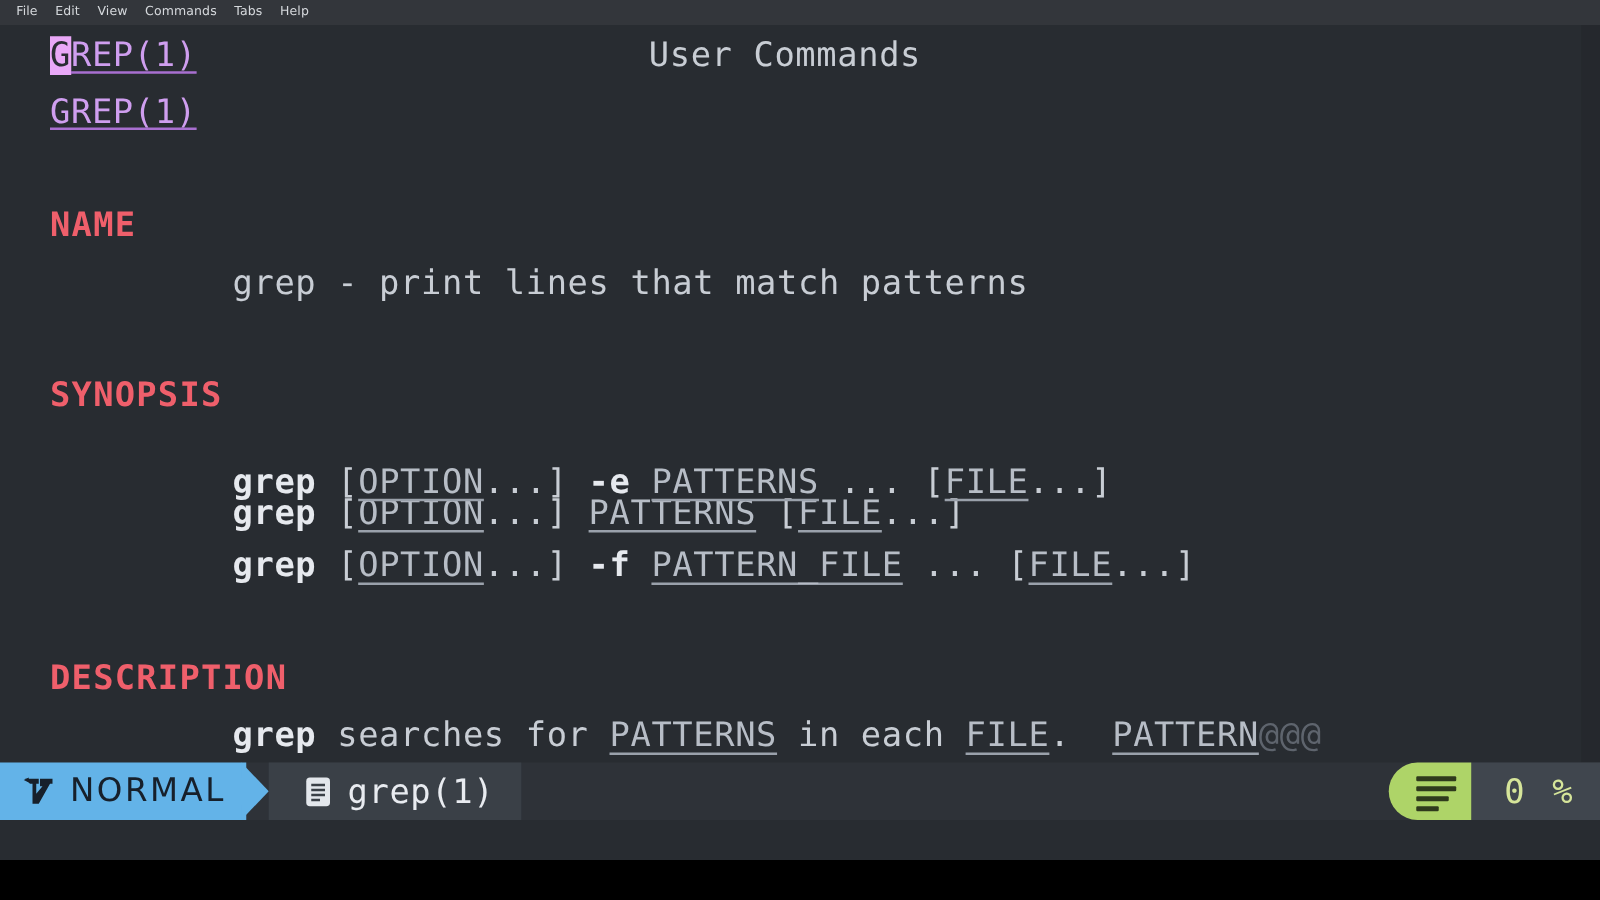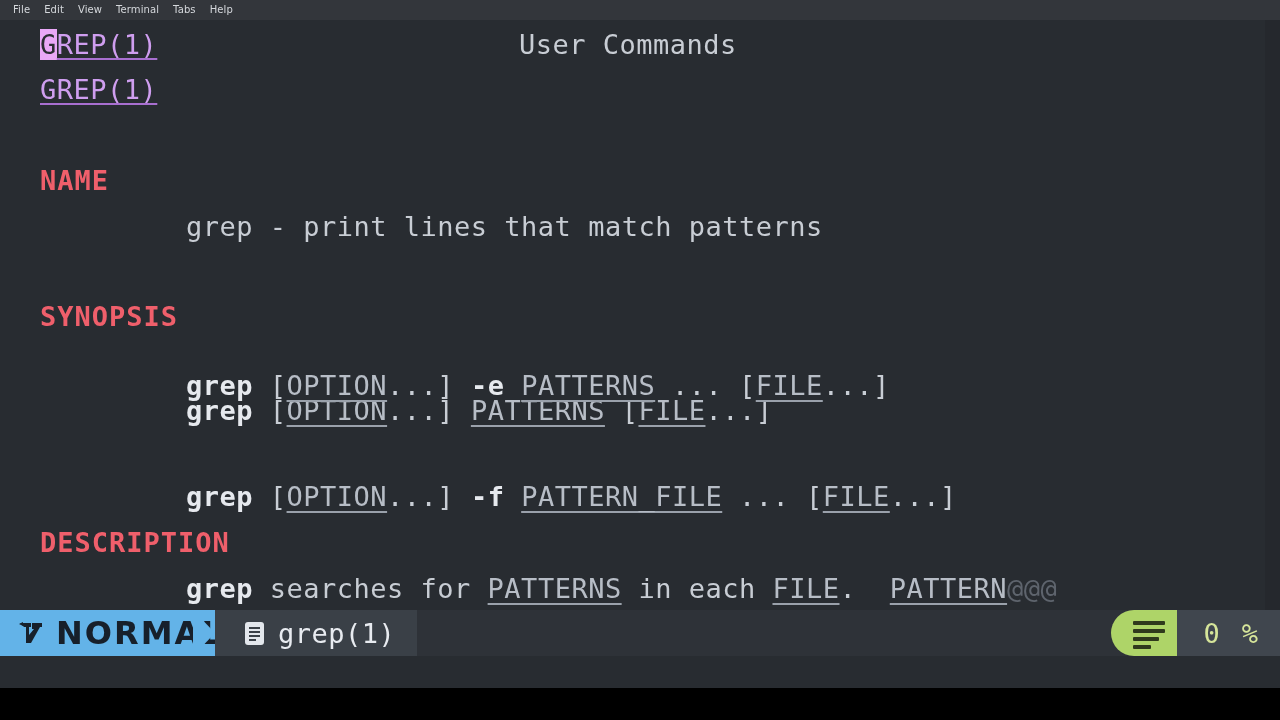--- a/index.html
+++ b/index.html
@@ -99,22 +99,22 @@
     position: absolute;
     left: 0; top: 0;
     height: 46px;
     background: #63b3e8;
     display: flex;
     align-items: center;
     padding: 0 16px 0 18px;
   }
   .sl-mode-label {
     color: #17202b;
-    font-weight: bold;
-    font-size: 32px;
+    font-weight: normal;
+    font-size: 26px;
     letter-spacing: 2px;
     font-family: "DejaVu Sans", "Liberation Sans", sans-serif;
   }
   .vim-logo {
     display: inline-block;
     margin-right: 12px;
     line-height: 0;
   }
   .sl-mode-arrow {
     position: absolute;
@@ -219,42 +219,42 @@
 </style>
 </head>
 <body>
 
 <div class="terminal-window">
 
   <div class="menubar">
     <div class="menubar-item">File</div>
     <div class="menubar-item">Edit</div>
     <div class="menubar-item">View</div>
-    <div class="menubar-item">Terminal</div>
+    <div class="menubar-item">Commands</div>
     <div class="menubar-item">Tabs</div>
     <div class="menubar-item">Help</div>
   </div>
 
   <div class="term-body">
 
     <div class="man-line" style="top: 10px;"><span class="tok-cursor">G</span><span class="tok-purple-ul">REP(1)</span></div>
     <div class="man-line" style="top: 10px; left: 519px; text-align: center;">User Commands</div>
 
     <div class="man-line tok-purple-ul" style="top: 55px;">GREP(1)</div>
 
     <div class="man-line tok-header" style="top: 146px;">NAME</div>
     <div class="man-line indent" style="top: 192px;">grep - print lines that match patterns</div>
 
     <div class="man-line tok-header" style="top: 282px;">SYNOPSIS</div>
 
     <div class="man-line indent" style="top: 328px; margin-top: 48px;"><span class="tok-bold">grep</span><span class="tok-plain"> [</span><span class="tok-ul">OPTION</span><span class="tok-plain">...] </span><span class="tok-bold"></span><span class="tok-ul">PATTERNS</span><span class="tok-plain"> [</span><span class="tok-ul">FILE</span><span class="tok-plain">...]</span></div>
 
     <div class="man-line indent" style="top: 351px;"><span class="tok-bold">grep</span><span class="tok-plain"> [</span><span class="tok-ul">OPTION</span><span class="tok-plain">...] </span><span class="tok-bold">-e </span><span class="tok-ul">PATTERNS</span><span class="tok-plain"> ... [</span><span class="tok-ul">FILE</span><span class="tok-plain">...]</span></div>
 
-    <div class="man-line indent" style="top: 418px; margin-top: 44px;"><span class="tok-bold">grep</span><span class="tok-plain"> [</span><span class="tok-ul">OPTION</span><span class="tok-plain">...] </span><span class="tok-bold">-f </span><span class="tok-ul">PATTERN_FILE</span><span class="tok-plain"> ... [</span><span class="tok-ul">FILE</span><span class="tok-plain">...]</span></div>
+    <div class="man-line indent" style="top: 418px;"><span class="tok-bold">grep</span><span class="tok-plain"> [</span><span class="tok-ul">OPTION</span><span class="tok-plain">...] </span><span class="tok-bold">-f </span><span class="tok-ul">PATTERN_FILE</span><span class="tok-plain"> ... [</span><span class="tok-ul">FILE</span><span class="tok-plain">...]</span></div>
 
     <div class="man-line tok-header" style="top: 508px;">DESCRIPTION</div>
 
     <div class="man-line indent" style="top: 554px;"><span class="tok-bold">grep</span><span class="tok-plain"> searches for </span><span class="tok-ul">PATTERNS</span><span class="tok-plain"> in each </span><span class="tok-ul">FILE</span><span class="tok-plain">.  </span><span class="tok-ul">PATTERN</span><span class="tok-dim">@@@</span></div>
 
   </div>
   <div class="right-edge"></div>
 
   <div class="statusline">
 

